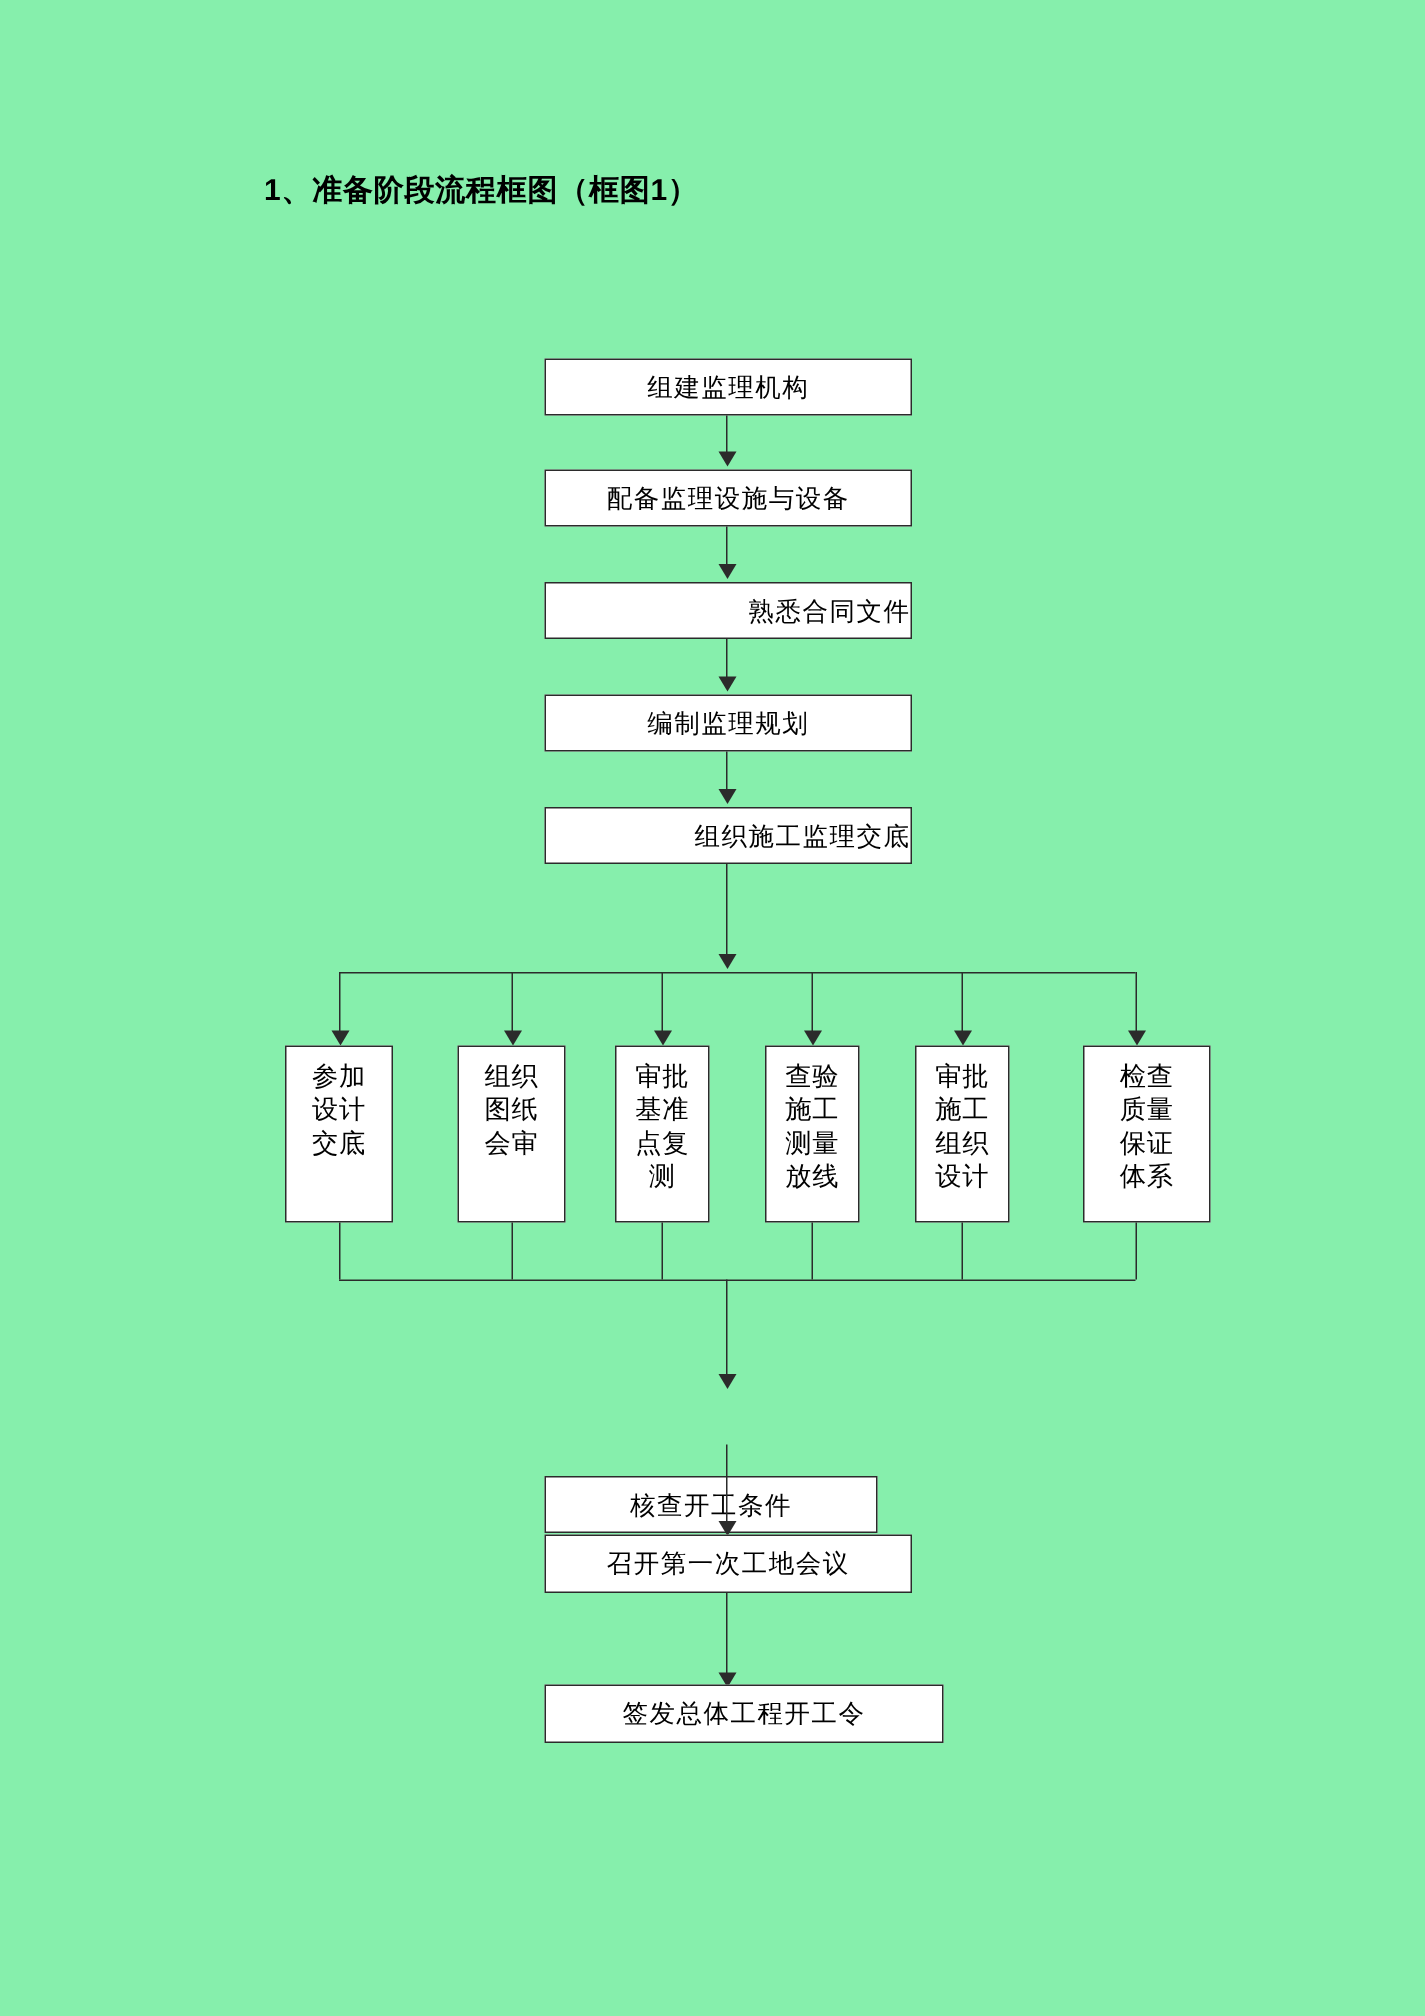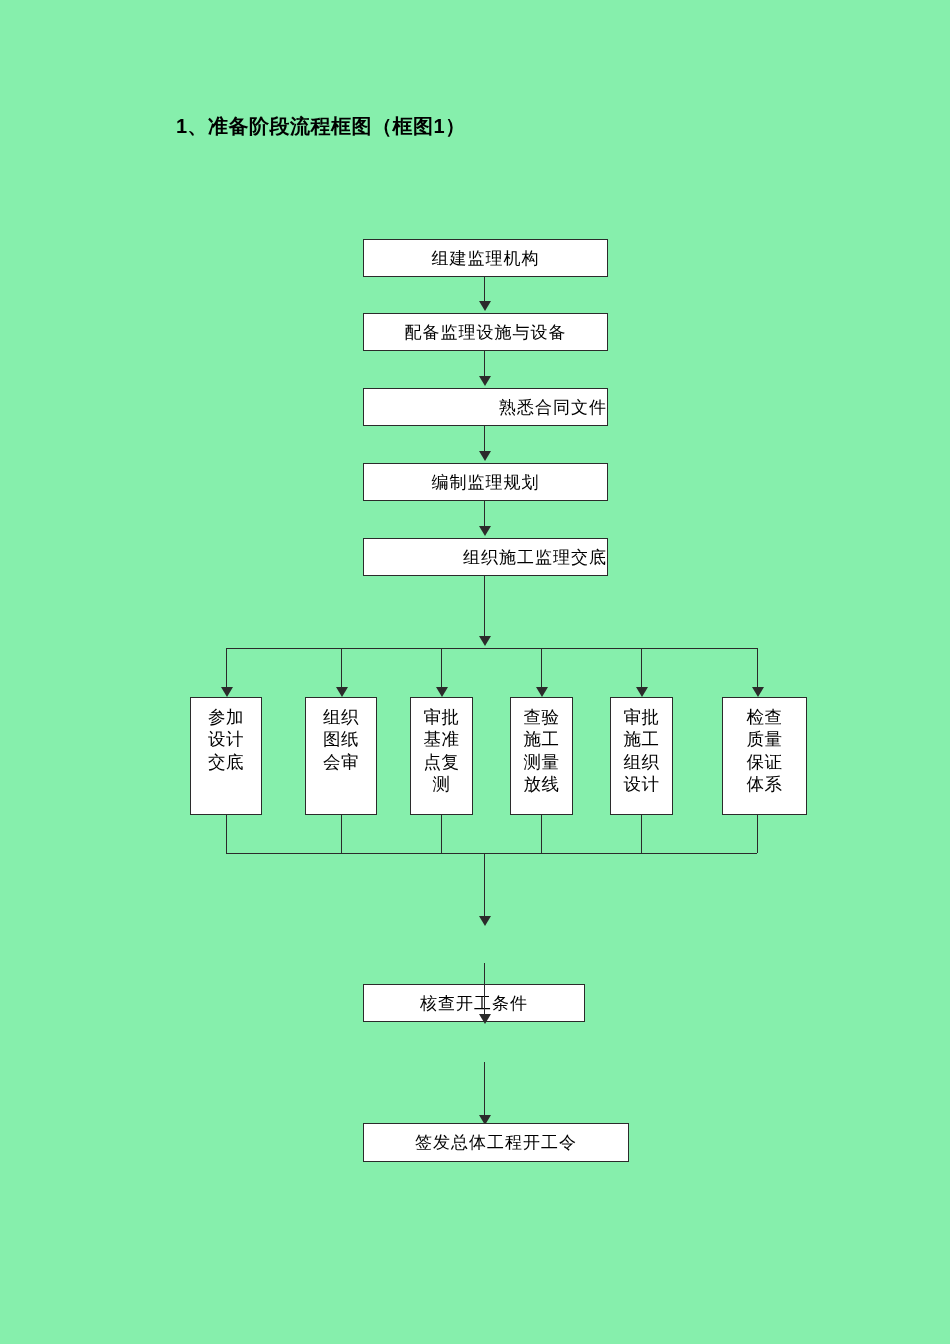--- a/index.html
+++ b/index.html
@@ -206,20 +206,23 @@
   <div class="vline" style="left:484px; top:853px; height:66px;"></div>
   <div class="arrowhead" style="left:479px; top:916px;"></div>
 
   <div class="node wide" style="left:363px; top:960px; width:222px; height:38px;margin-top:24px;">
     <span>核查开工条件</span>
   </div>
 
   <div class="vline" style="left:484px; top:963px; height:55px;"></div>
   <div class="arrowhead" style="left:479px; top:1014px;"></div>
 
+  <div class="node wide" style="left:363px; top:1023px; width:245px; height:39px;">
+    <span>召开第一次工地会议</span>
+  </div>
 
   <div class="vline" style="left:484px; top:1062px; height:58px;"></div>
   <div class="arrowhead" style="left:479px; top:1115px;"></div>
 
   <div class="node wide" style="left:363px; top:1123px; width:266px; height:39px;">
     <span>签发总体工程开工令</span>
   </div>
 
 </div>
 

